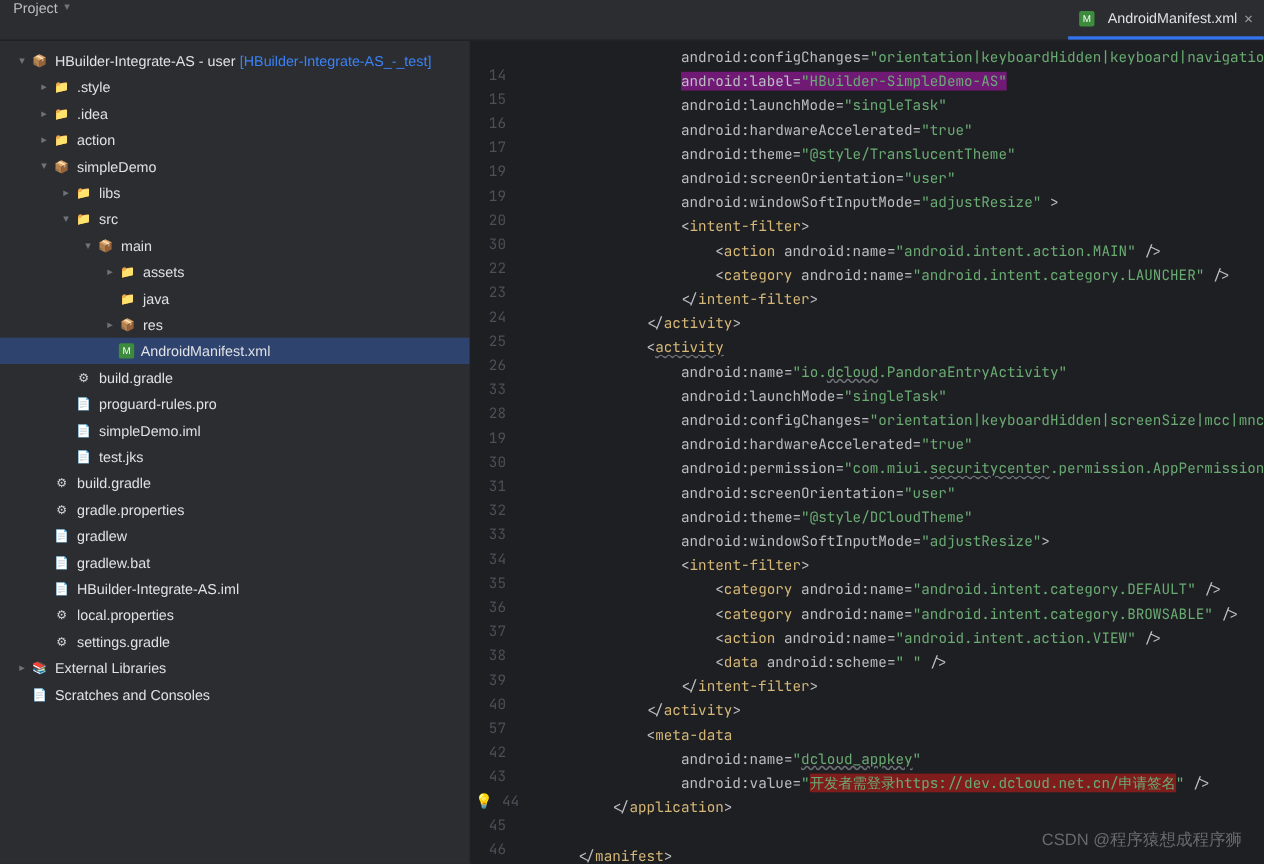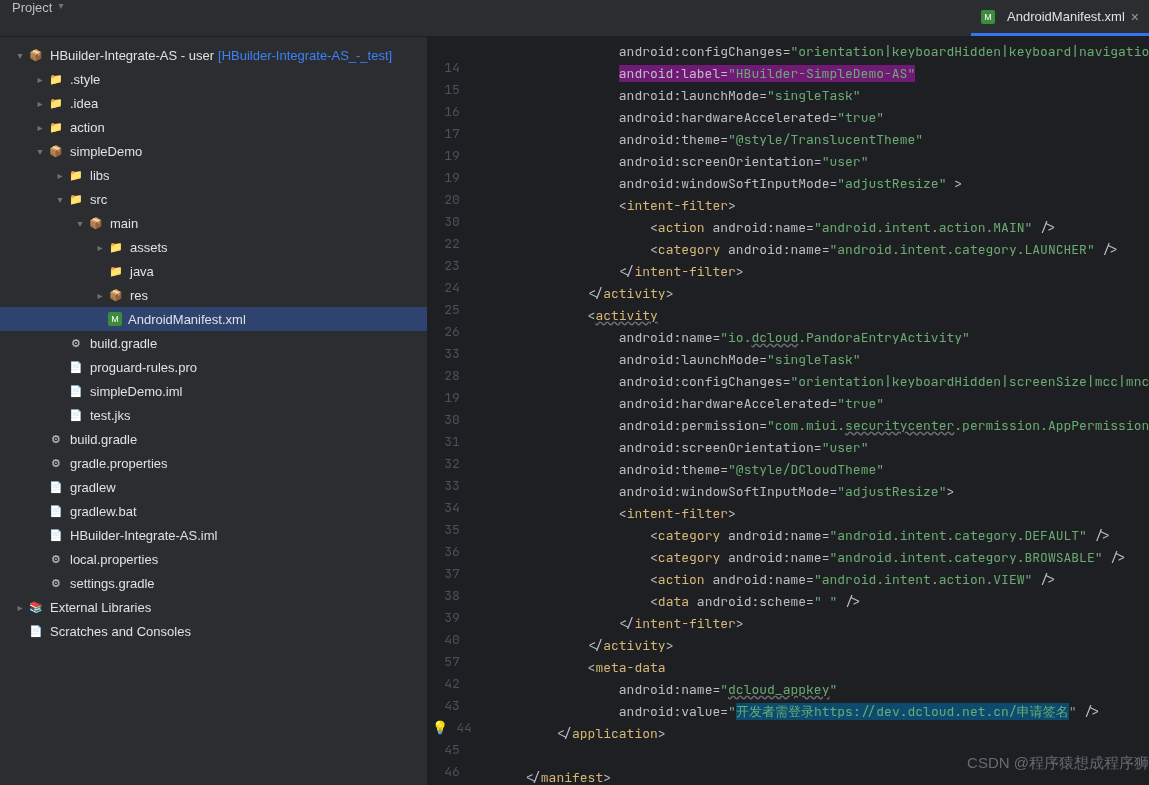--- a/index.html
+++ b/index.html
@@ -28,22 +28,22 @@
 .gutter div{height:22px;line-height:22px}
 .gutter .bulb{color:#f2c55c}
 .code{flex:1;padding-top:4px;white-space:pre;line-height:22px}
 .code div{height:22px}
 .t-attr{color:#bcbec4}
 .t-tag{color:#d5b778}
 .t-val{color:#6aab73}
 .t-punc{color:#bcbec4}
 .t-ul{text-decoration:underline wavy #6f737a}
 .hl-attr{background:#701a75}
-.hl-sel{background:#0c4a6e}
-.watermark{position:fixed;right:0;bottom:12px;color:#868a91;font-size:15px;opacity:.7}
+.hl-sel{background:#7f1d1d}
+.watermark{position:fixed;right:20px;bottom:12px;color:#868a91;font-size:15px;opacity:.7}
 </style>
 </head>
 <body>
 
 <div class="top-bar">
   <div class="project-label">
     <span>Project</span>
     <span style="font-size:10px;color:#6f737a">▾</span>
   </div>
   <div class="tab-bar">

